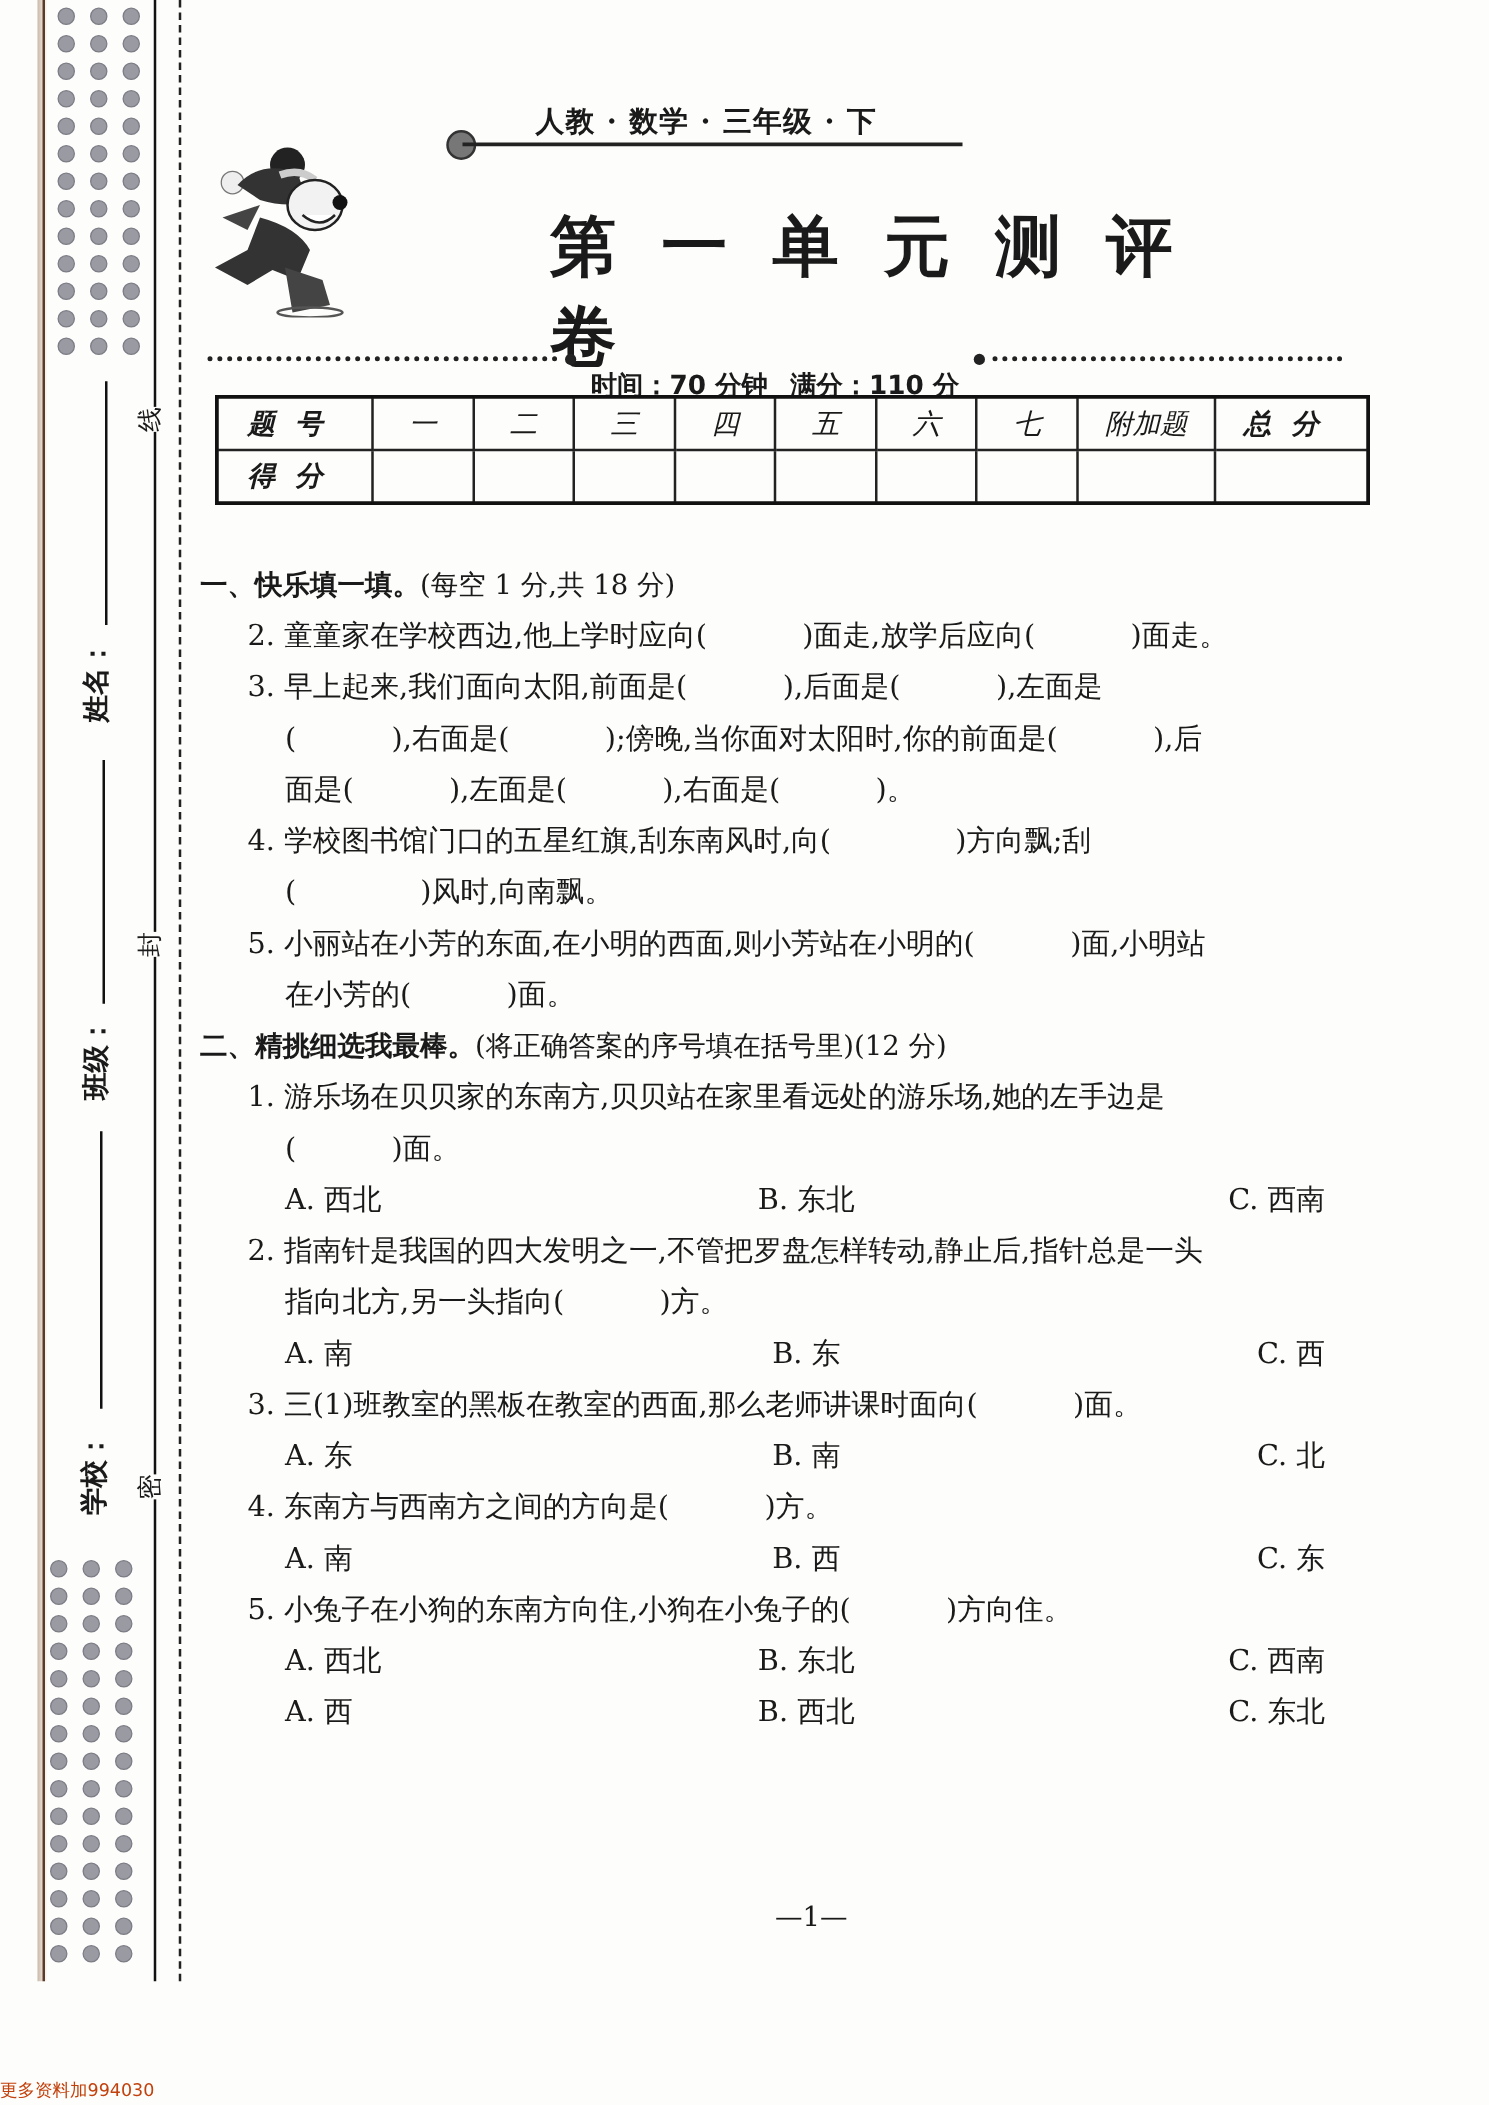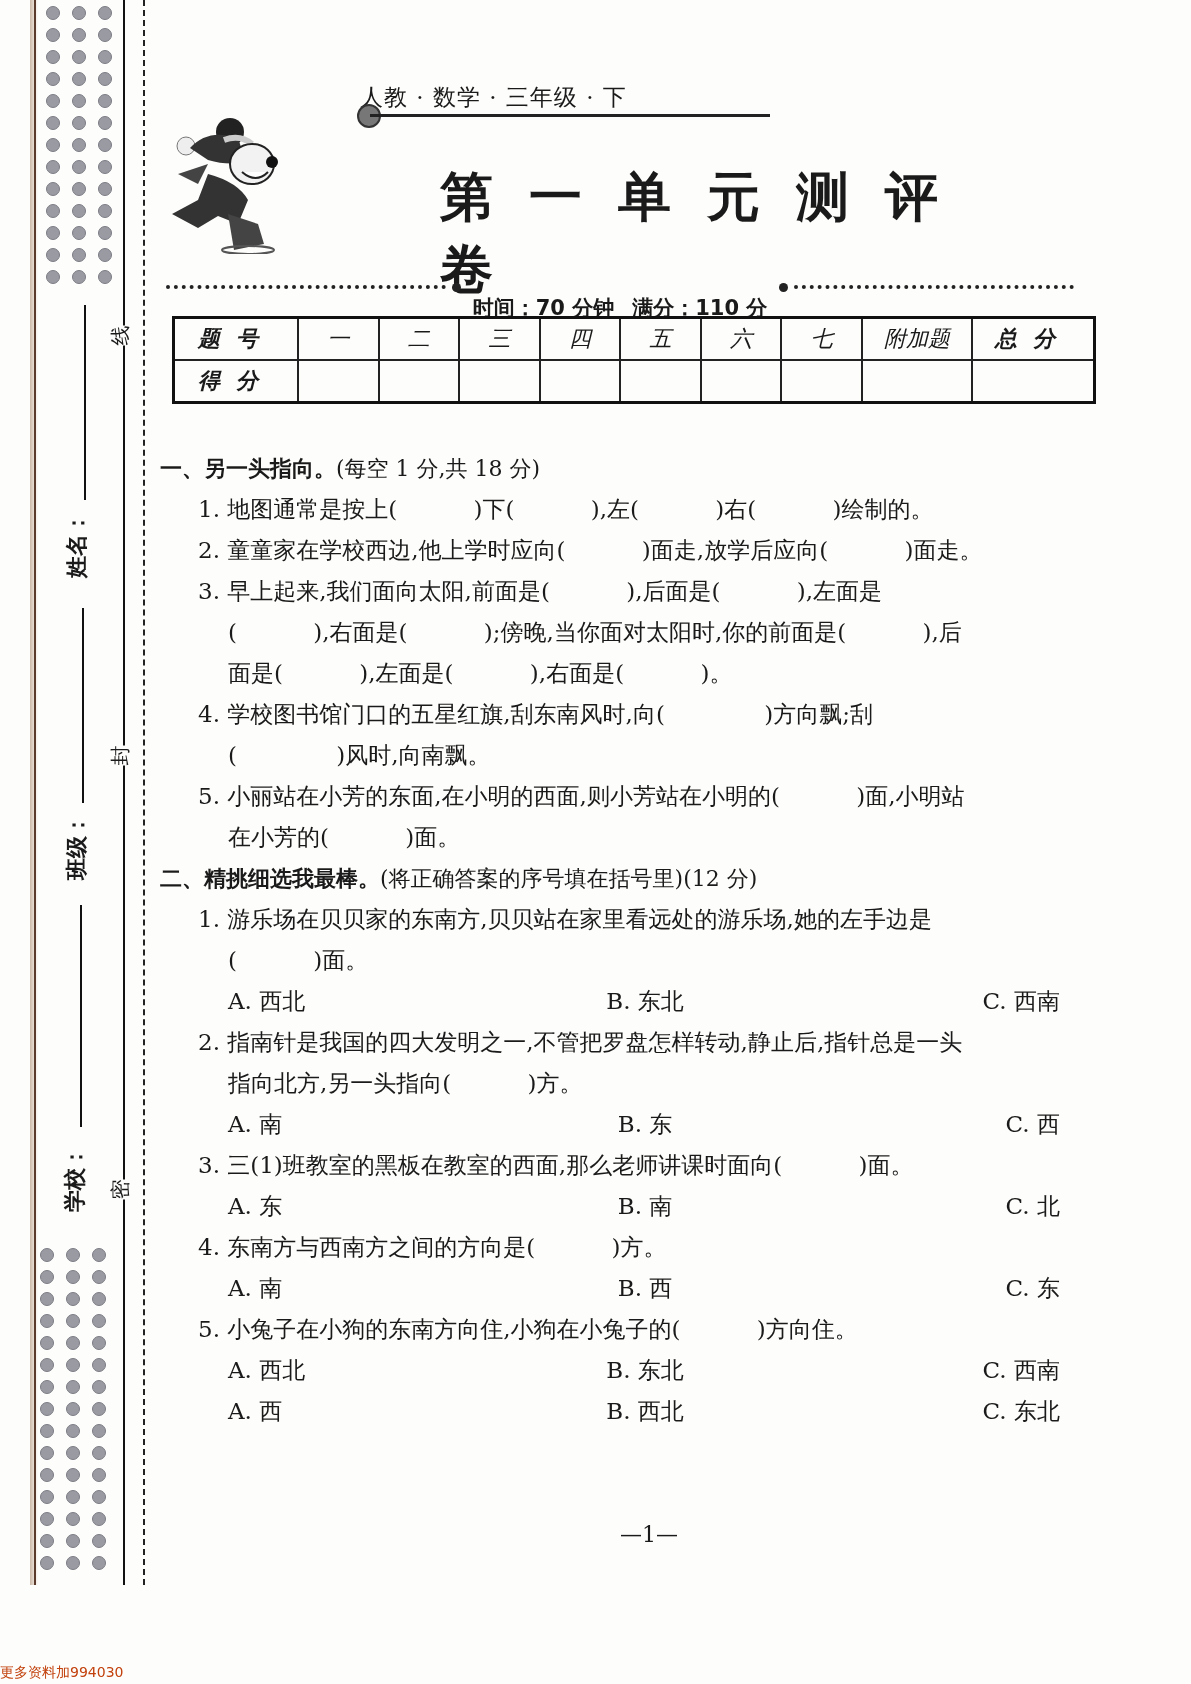--- a/index.html
+++ b/index.html
@@ -24,21 +24,21 @@
     transform: rotate(-90deg); transform-origin: left top; white-space: nowrap;
   }
   .seal-char {
     position: absolute; font-family: "DejaVu Sans", sans-serif; font-size: 20px;
     transform: rotate(-90deg); background: #fdfdfb; padding: 2px 0;
   }
   .name-line { position: absolute; width: 2px; background: #111; }
 
   .subject-header {
     position: absolute; left: 360px; top: 82px; width: 410px;
-    font-size: 23px; font-weight: normal; text-align: left; letter-spacing: 1px;
+    font-size: 23px; font-weight: bold; text-align: center; letter-spacing: 1px;
   }
   .subject-rule { position: absolute; left: 370px; top: 114px; width: 400px; height: 3px; background: #222; }
   .subject-knob { position: absolute; left: 357px; top: 104px; width: 20px; height: 20px; border-radius: 50%; background: #777; border: 2px solid #333; }
 
   .mascot { position: absolute; left: 168px; top: 104px; width: 150px; height: 150px; }
 
   .exam-title {
     position: absolute; left: 440px; top: 162px; width: 560px;
     font-family: Liberation Sans, sans-serif; font-weight: bold; font-size: 53px; letter-spacing: 36px;
   }
@@ -237,23 +237,22 @@
     <td></td>
     <td></td>
     <td></td>
     <td></td>
   </tr>
 </tbody>
   </table>
 
 <div class="content">
   <div class="section-head">
-    <span>一、另一头指向。</span><span class="section-note">(每空 1 分,共 18 分)</span>
-  </div>
-  <div class="q-line">1. 地图通常是按上(　　　 )下(　　　 ),左(　　　 )右(　　　 )绘制的。</div>
+    <span>一、快乐填一填。</span><span class="section-note">(每空 1 分,共 18 分)</span>
+  </div>
   <div class="q-line">2. 童童家在学校西边,他上学时应向(　　　 )面走,放学后应向(　　　 )面走。</div>
   <div class="q-line">3. 早上起来,我们面向太阳,前面是(　　　 ),后面是(　　　 ),左面是</div>
   <div class="q-cont">(　　　 ),右面是(　　　 );傍晚,当你面对太阳时,你的前面是(　　　 ),后</div>
   <div class="q-cont">面是(　　　 ),左面是(　　　 ),右面是(　　　 )。</div>
   <div class="q-line">4. 学校图书馆门口的五星红旗,刮东南风时,向(　　　　 )方向飘;刮</div>
   <div class="q-cont">(　　　　 )风时,向南飘。</div>
   <div class="q-line">5. 小丽站在小芳的东面,在小明的西面,则小芳站在小明的(　　　 )面,小明站</div>
   <div class="q-cont">在小芳的(　　　 )面。</div>
 
   <div class="section-head">

